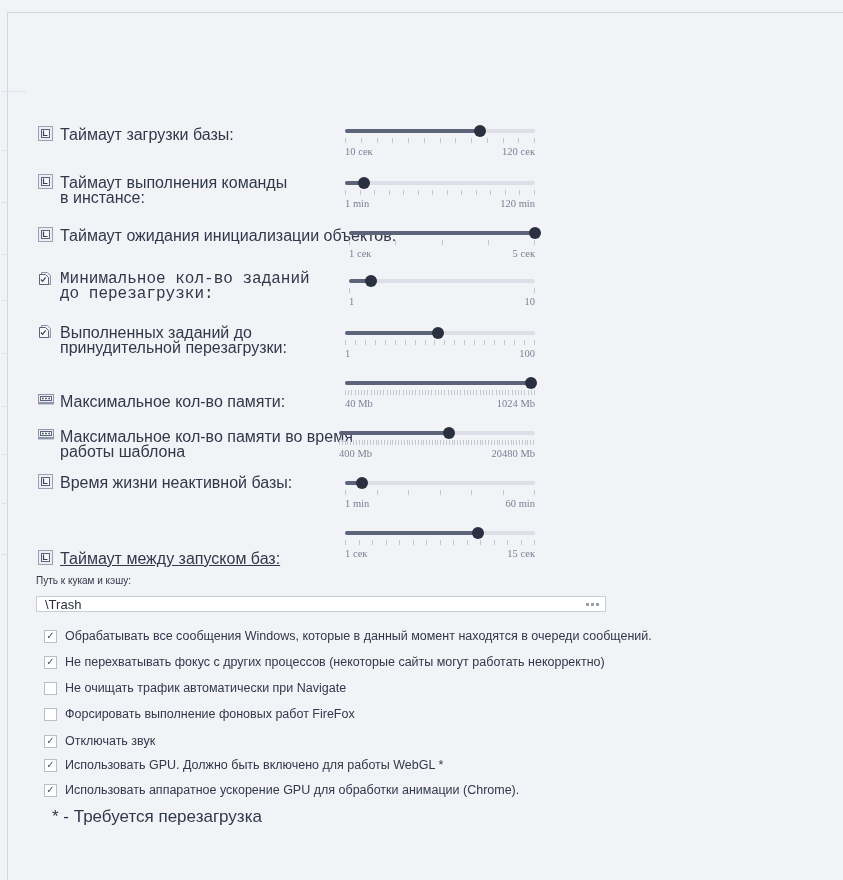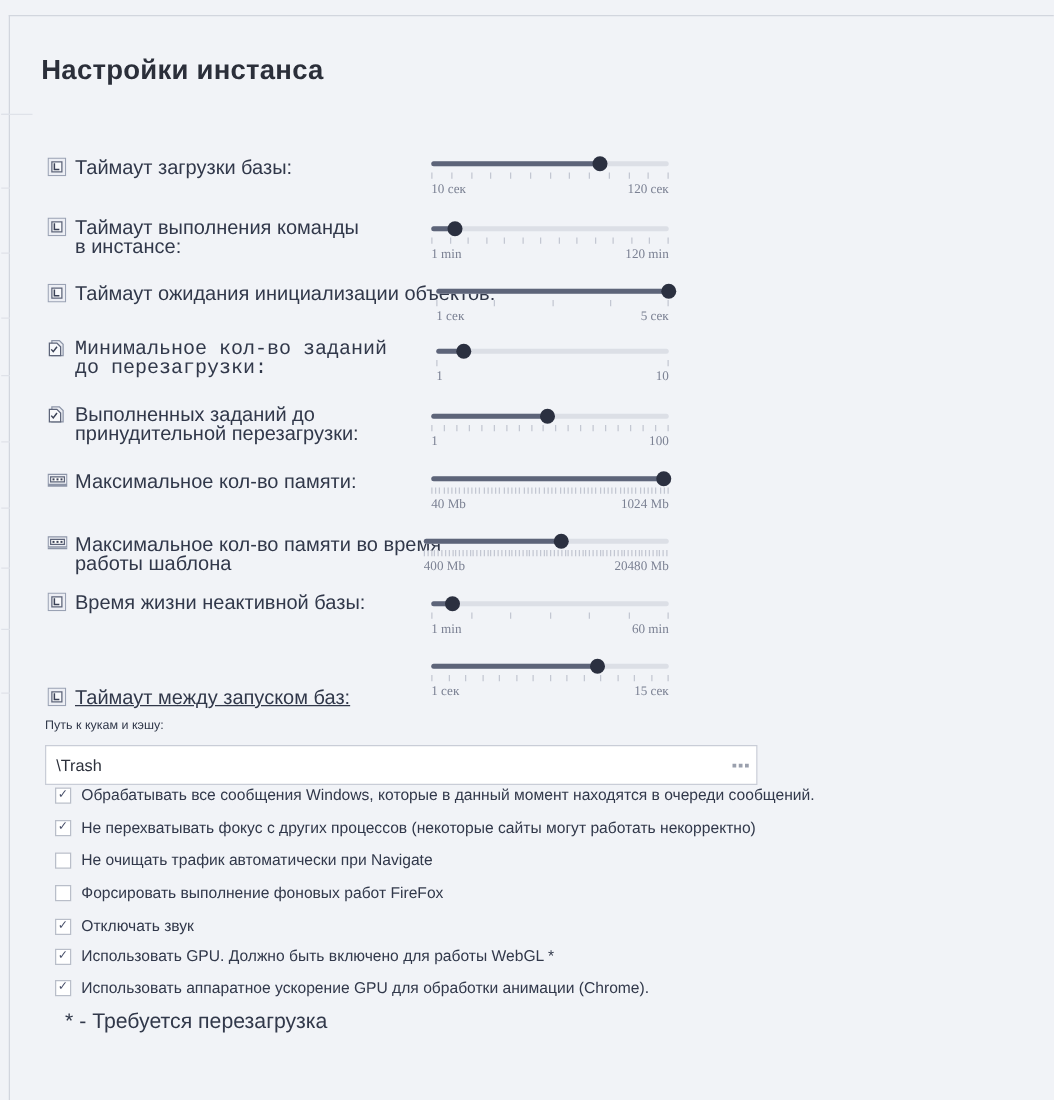--- a/index.html
+++ b/index.html
@@ -81,21 +81,21 @@
     font-family: "Liberation Serif", serif;
   }
 
   
   .field-label {
     position: absolute; left: 28px; top: 562px;
     font-size: 10px; color: #31384a;
   }
   .path-box {
     position: absolute; left: 28px; top: 583px;
-    width: 570px; height: 32px;
+    width: 570px; height: 16px;
     background: #ffffff; border: 1px solid #c9cdd7;
     display: flex; align-items: center;
   }
   .path-val {
     flex: 1; padding-left: 8px;
     font-size: 13px; color: #2b2f3a;
   }
   .dots-btn {
     width: 26px; height: 24px;
     display: flex; align-items: center; justify-content: center; gap: 2px;
@@ -136,21 +136,20 @@
       <div class="gutter-div" style="top: 287px;"></div>
       <div class="gutter-div" style="top: 340px;"></div>
       <div class="gutter-div" style="top: 393px;"></div>
       <div class="gutter-div" style="top: 441px;"></div>
       <div class="gutter-div" style="top: 490px;"></div>
       <div class="gutter-div" style="top: 541px;"></div>
     </div>
 
   <div class="title-rule"></div>
 
-  <h1 class="page-title">Настройки инстанса</h1>
 
   <div id="settings-root">
       <div class="row" style="top: 0px;">
         <div class="row-label" style="left: 30px; top: 113px;">
           <span class="ico">
             <svg width="15" height="15" viewBox="0 0 15 15">
               <rect x="0.5" y="0.5" width="14" height="14" fill="#eceef4" stroke="#9aa2b4"></rect>
               <rect x="3.5" y="3.5" width="8" height="8" fill="#f7f8fb" stroke="#5d6479"></rect>
               <path d="M5.5 4.5 L5.5 9.5 L9.5 9.5" fill="none" stroke="#3a4156" stroke-width="1.2"></path>
             </svg>
@@ -312,21 +311,21 @@
             <i></i>
             <i></i>
           </div>
           <div class="ends">
             <span>1</span>
             <span>100</span>
           </div>
         </div>
       </div>
       <div class="row" style="top: 0px;">
-        <div class="row-label" style="left: 30px; top: 364px; align-items: center;">
+        <div class="row-label" style="left: 30px; top: 380px;">
           <span class="ico">
             <svg width="16" height="12" viewBox="0 0 16 12">
               <rect x="0.5" y="1.5" width="15" height="8" fill="#eceef4" stroke="#8d95a8"></rect>
               <rect x="2.5" y="3.5" width="11" height="4" fill="#ffffff" stroke="#5d6479"></rect>
               <rect x="4" y="4.7" width="1.6" height="1.6" fill="#3a4156"></rect>
               <rect x="7.2" y="4.7" width="1.6" height="1.6" fill="#3a4156"></rect>
               <rect x="10.4" y="4.7" width="1.6" height="1.6" fill="#3a4156"></rect>
               <rect x="0" y="10" width="16" height="1.4" fill="#8d95a8"></rect>
             </svg>
           </span>

